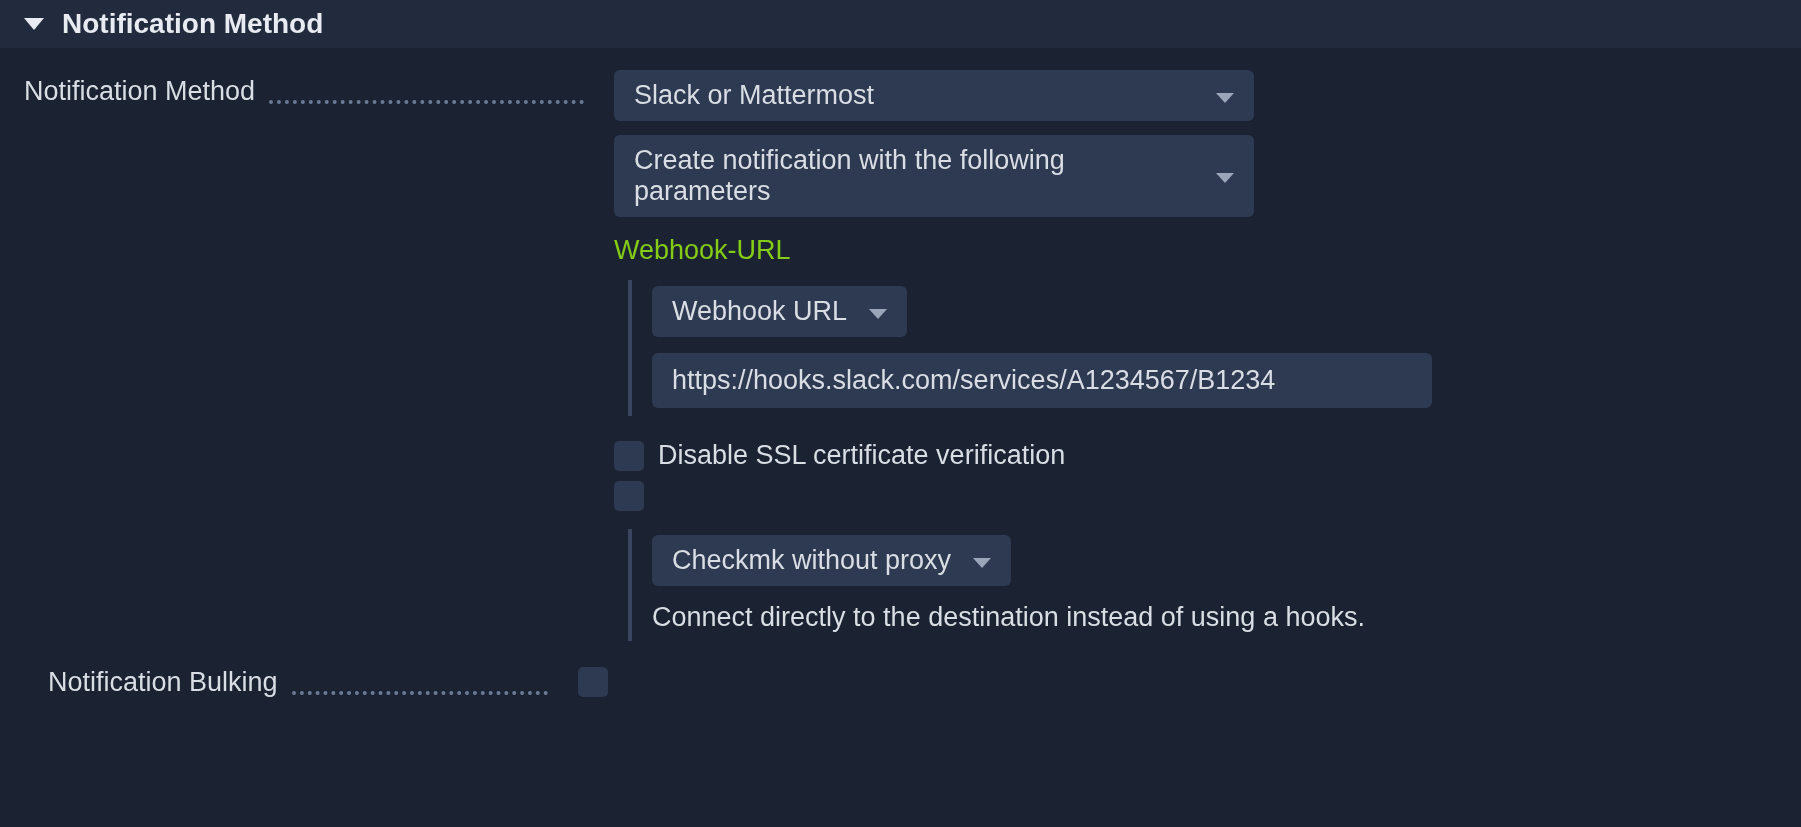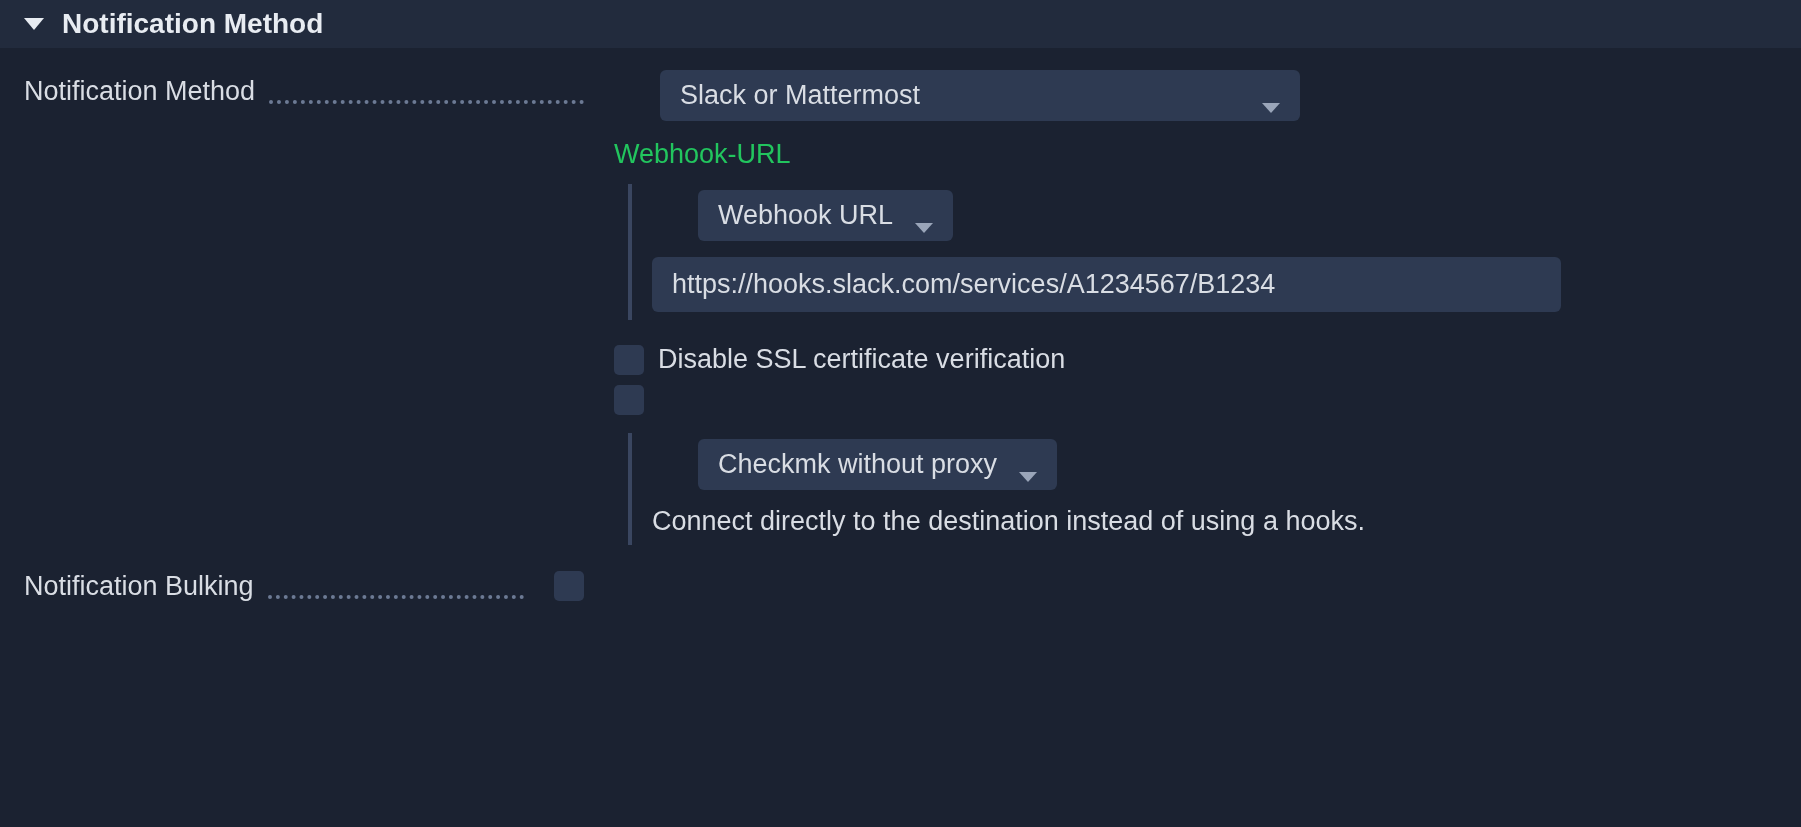--- a/index.html
+++ b/index.html
@@ -57,62 +57,61 @@
     flex: 1;
     display: flex;
     flex-direction: column;
     gap: 14px;
   }
   .select-box {
     background: #2e3a52;
     border-radius: 6px;
     padding: 10px 20px;
     display: inline-flex;
-    align-items: flex-end;
+    align-items: center;
     gap: 14px;
     color: #d9dde4;
     cursor: pointer;
     width: fit-content;
     max-width: 640px;
     font-size: 27px;
-    margin-left: 46px;
   }
   .select-box.wide { width: 640px; justify-content: space-between; }
   .select-caret {
     width: 0; height: 0;
     border-left: 9px solid transparent;
     border-right: 9px solid transparent;
     border-top: 10px solid #9aa5b9;
     margin-left: 8px;
     position: relative;
     top: 2px;
   }
   .sub-label {
-    color: #22c55e;
+    color: #84cc16;
     font-size: 27px;
     margin-top: 4px;
   }
   .indent-block {
     border-left: 4px solid #3a4660;
     margin-left: 14px;
     padding-left: 20px;
     display: flex;
     flex-direction: column;
     gap: 16px;
     padding-top: 6px;
     padding-bottom: 8px;
   }
   .text-input {
     background: #2e3a52;
     border: none;
     border-radius: 6px;
     padding: 12px 20px;
     color: #d9dde4;
     font-size: 27px;
-    width: 909px;
+    width: 780px;
     outline: none;
   }
   .check-row {
     display: flex;
     align-items: center;
     gap: 14px;
     font-size: 27px;
     color: #d9dde4;
   }
   .checkbox {
@@ -151,20 +150,24 @@
       <span class="form-label-text">Notification Method</span>
       <span class="dots"></span>
     </div>
     <div class="form-input-col">
 
       <div class="select-box wide">
         <span>Slack or Mattermost</span>
         <span class="select-caret"></span>
       </div>
 
+      <div class="select-box">
+        <span>Create notification with the following parameters</span>
+        <span class="select-caret"></span>
+      </div>
 
       <div class="sub-label">Webhook-URL</div>
 
       <div class="indent-block">
         <div class="select-box">
           <span>Webhook URL</span>
           <span class="select-caret"></span>
         </div>
         <input class="text-input" type="text" value="https://hooks.slack.com/services/A1234567/B1234" style="">
       </div>
@@ -183,21 +186,21 @@
         <div class="select-box">
           <span>Checkmk without proxy</span>
           <span class="select-caret"></span>
         </div>
         <div class="help-text">Connect directly to the destination instead of using a hooks.</div>
       </div>
 
     </div>
   </div>
 
-  <div class="form-row" style="margin-top:20px;">
+  <div class="form-row" style="margin-top:20px;margin-left:24px;">
     <div class="form-label-col" style="width:530px;">
       <span class="form-label-text">Notification Bulking</span>
       <span class="dots"></span>
     </div>
     <div style="padding-top:6px;">
       <span class="checkbox"></span>
     </div>
   </div>
 
 </div>

